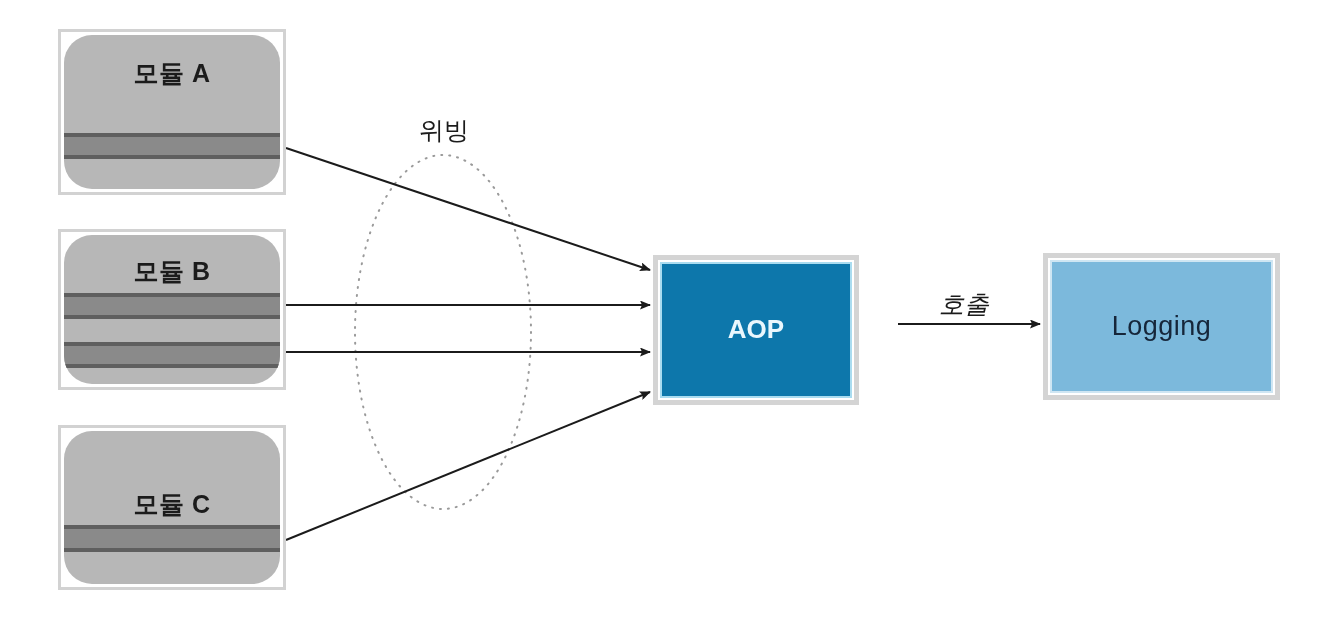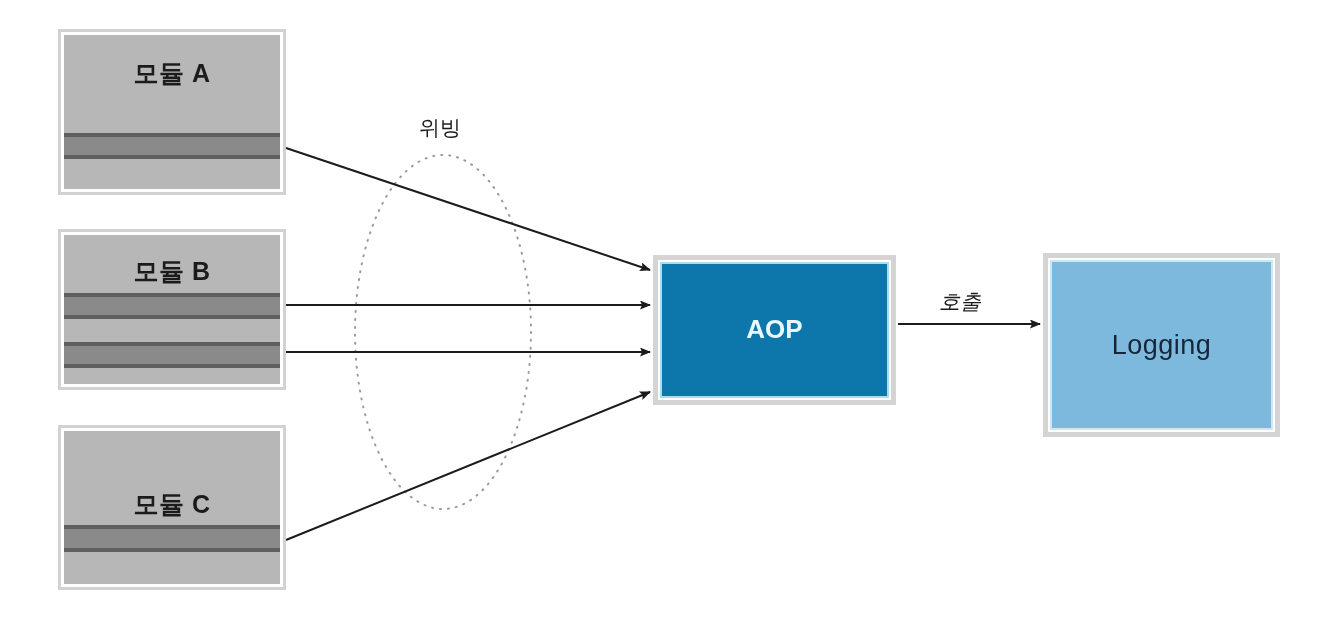--- a/index.html
+++ b/index.html
@@ -26,20 +26,21 @@
     background: #ffffff;
     border: 3px solid #d2d2d2;
     padding: 3px;
   }
   .module-inner {
     position: relative;
     width: 100%;
     height: 100%;
     background: #b7b7b7;
     overflow: hidden;
+    border-radius: 28px;
   }
   .module-title {
     position: absolute;
     left: 0;
     right: 0;
     text-align: center;
     color: #1b1b1b;
     font-size: 25px;
     font-weight: 700;
     letter-spacing: 0.5px;
@@ -106,21 +107,21 @@
     font-size: 27px;
     font-weight: 400;
     letter-spacing: 0.5px;
     white-space: nowrap;
   }
 
   
   .edge-label {
     position: absolute;
     color: #1b1b1b;
-    font-size: 21px;
+    font-size: 25px;
     font-weight: 400;
     white-space: nowrap;
     text-align: center;
   }
 
   
   #connector-layer {
     position: absolute;
     left: 0;
     top: 0;
@@ -169,27 +170,27 @@
     </div>
   </div>
 
   <div class="module-box" style="left:58px; top:425px; width:228px; height:165px;">
     <div class="module-inner">
       <div class="module-title" style="top:20px;margin-top:37px;">모듈 C</div>
       <div class="module-stripe" style="top:94px; height:27px;"></div>
     </div>
   </div>
 
-  <div class="aop-box" style="left:653px; top:255px; width:243px; height:150px;">
+  <div class="aop-box" style="left:653px; top:255px; width:206px; height:150px;">
     <div class="aop-inner">
       <div class="aop-line">AOP</div>
     </div>
   </div>
 
-  <div class="logging-box" style="left:1043px; top:253px; width:237px; height:184px;">
+  <div class="logging-box" style="left:1043px; top:253px; width:237px; height:147px;">
     <div class="logging-inner">
       <div class="logging-label">Logging</div>
     </div>
   </div>
 
   <div class="edge-label" style="left:419px; top:114px;">위빙</div>
 
   <div class="edge-label" style="left:939px; top:288px;font-style:italic;">호출</div>
 
 </div>

